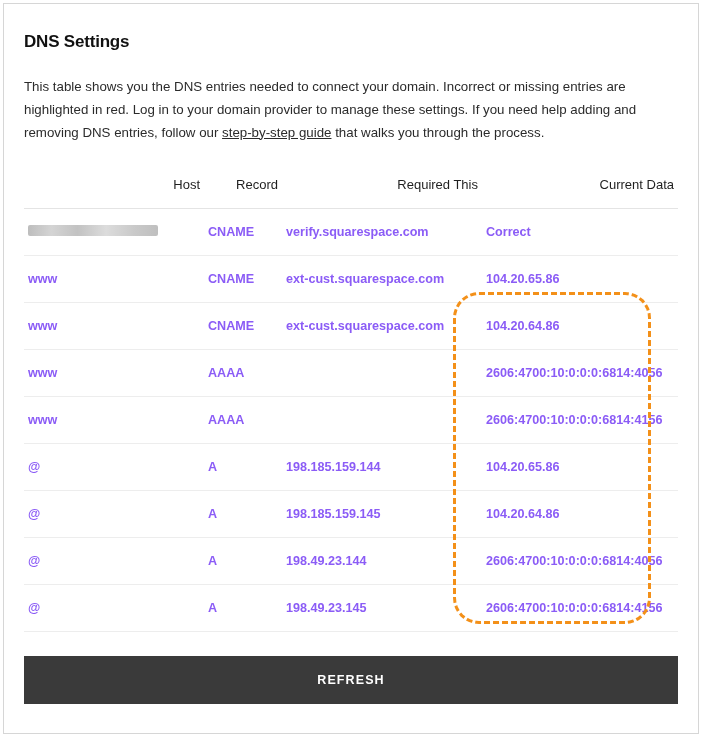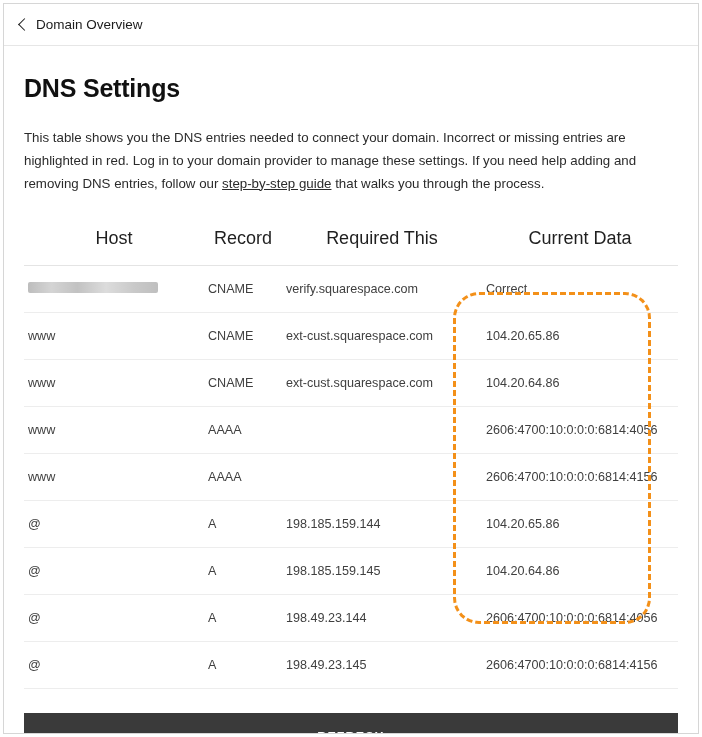--- a/index.html
+++ b/index.html
@@ -50,21 +50,21 @@
     border-left: 1.6px solid #1c1c1c;
     border-bottom: 1.6px solid #1c1c1c;
     transform: rotate(45deg);
     margin-top: -1px;
   }
   .content {
     padding: 20px 20px 0 20px;
   }
   h1.title {
     margin: 8px 0 0 0;
-    font-size: 25px;
+    font-size: 17px;
     font-weight: bold;
     letter-spacing: -0.2px;
     color: #111111;
   }
   p.intro {
     margin: 24px 0 16px 0;
     font-size: 13.3px;
     line-height: 1.72;
     color: #2b2b2b;
   }
@@ -74,33 +74,34 @@
     cursor: pointer;
   }
   
   table.dns {
     width: 100%;
     border-collapse: collapse;
     margin-top: 22px;
     font-size: 12.6px;
   }
   table.dns th {
-    text-align: center;
+    text-align: right;
     font-weight: normal;
     color: #1f1f1f;
-    font-size: 18px;
+    font-size: 13px;
     padding: 10px 4px 16px 4px;
     border-bottom: 1px solid #e4e4e4;
   }
   table.dns td {
     padding: 16px 4px;
     border-bottom: 1px solid #ededed;
-    color: #404040;
+    color: #8b5cf6;
     vertical-align: middle;
     height: 41px;
+    font-weight: bold;
   }
   .col-host  { width: 180px; }
   .col-rec   { width: 78px; margin-left: 28px; }
   .col-req   { width: 200px; }
   .col-cur   { width: auto; margin-left: 48px; }
   .rec-green { color: #1abc9c; }
   .rec-red   { color: #e8564a; }
   .cur-green { color: #1abc9c; }
   .cur-red   { color: #e8564a; }
   .redacted {
@@ -138,26 +139,20 @@
     cursor: pointer;
     font-family: "Liberation Sans", sans-serif;
   }
 </style>
 </head>
 <body>
 
 <div id="screen">
   <div class="panel">
 
-    <div class="topbar">
-      <div class="back-link">
-        <span class="chev"></span>
-        <span>Domain Overview</span>
-      </div>
-    </div>
 
     <div class="content">
       <h1 class="title">DNS Settings</h1>
 
       <p class="intro">
         <span>This table shows you the DNS entries needed to connect your domain. Incorrect or missing entries are highlighted in red. Log in to your domain provider to manage these settings. If you need help adding and removing DNS entries, follow our </span><a>step-by-step guide</a><span> that walks you through the process.</span>
       </p>
 
       <table class="dns">
         <thead>

